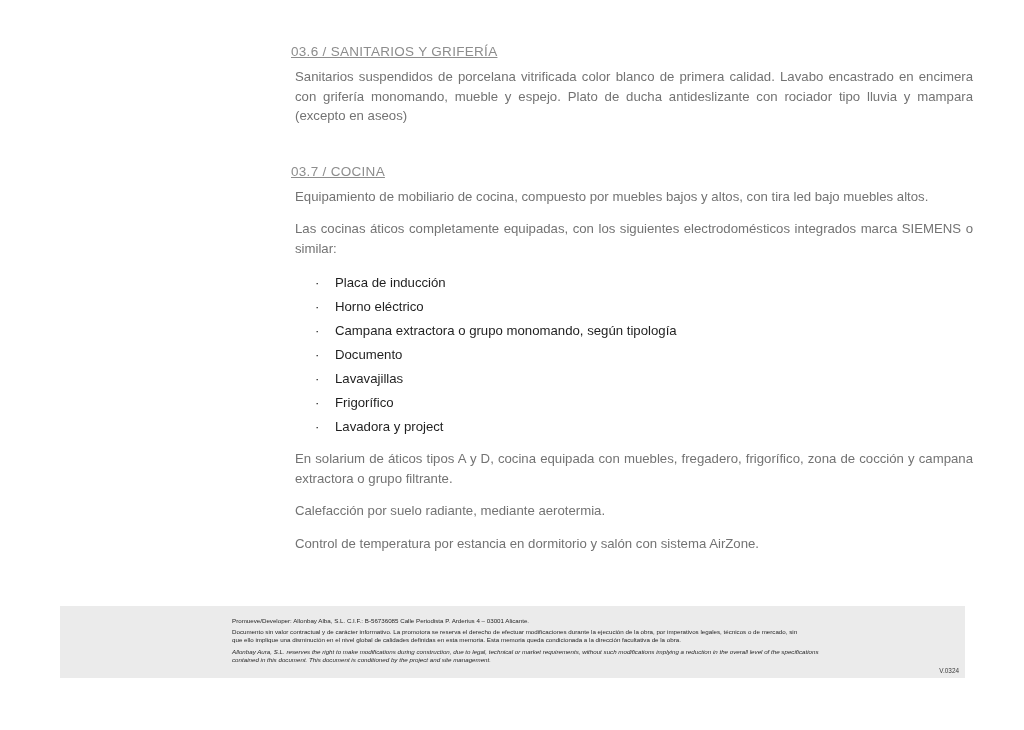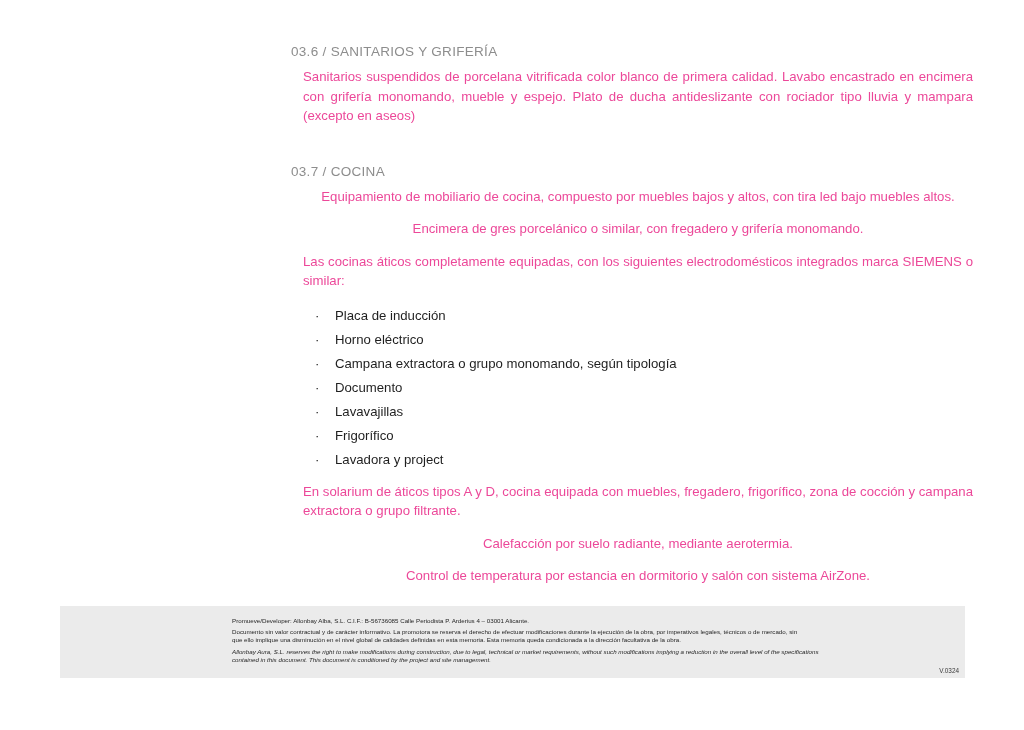--- a/index.html
+++ b/index.html
@@ -25,33 +25,34 @@
     left: 291px;
     top: 44px;
     width: 682px;
   }
   .sec-head {
     color: #8d8d8d;
     font-size: 13.5px;
     letter-spacing: 0.3px;
     margin: 0 0 8px 0;
     font-weight: 400;
+    text-decoration: underline;
   }
   .sec-head.gap {
     margin-top: 38px;
   }
   .para {
     font-size: 13.2px;
     line-height: 19.5px;
-    color: #ec4899;
-    margin: 0 0 13px 12px;
+    color: #737373;
+    margin: 0 0 13px 4px;
     text-align: justify;
   }
   .para.nojust {
-    text-align: center;
+    text-align: left;
   }
   .bullets {
     margin: 4px 0 10px 0;
     padding: 0;
     list-style: none;
   }
   .bullets li {
     position: relative;
     font-size: 13.2px;
     line-height: 24px;
@@ -109,21 +110,20 @@
 
 <div class="page">
 
   <div class="content">
 
     <h2 class="sec-head">03.6 / SANITARIOS Y GRIFERÍA</h2>
     <p class="para">Sanitarios suspendidos de porcelana vitrificada color blanco de primera calidad. Lavabo encastrado en encimera con grifería monomando, mueble y espejo. Plato de ducha antideslizante con rociador tipo lluvia y mampara (excepto en aseos)</p>
 
     <h2 class="sec-head gap">03.7 / COCINA</h2>
     <p class="para nojust">Equipamiento de mobiliario de cocina, compuesto por muebles bajos y altos, con tira led bajo muebles altos.</p>
-    <p class="para nojust">Encimera de gres porcelánico o similar, con fregadero y grifería monomando.</p>
     <p class="para">Las cocinas áticos completamente equipadas, con los siguientes electrodomésticos integrados marca SIEMENS o similar:</p>
 
     <ul class="bullets">
       <li><span class="dot">·</span><span>Placa de inducción</span></li>
       <li><span class="dot">·</span><span>Horno eléctrico</span></li>
       <li><span class="dot">·</span><span>Campana extractora o grupo monomando, según tipología</span></li>
       <li><span class="dot">·</span><span>Documento</span></li>
       <li><span class="dot">·</span><span>Lavavajillas</span></li>
       <li><span class="dot">·</span><span>Frigorífico</span></li>
       <li><span class="dot">·</span><span>Lavadora y project</span></li>

